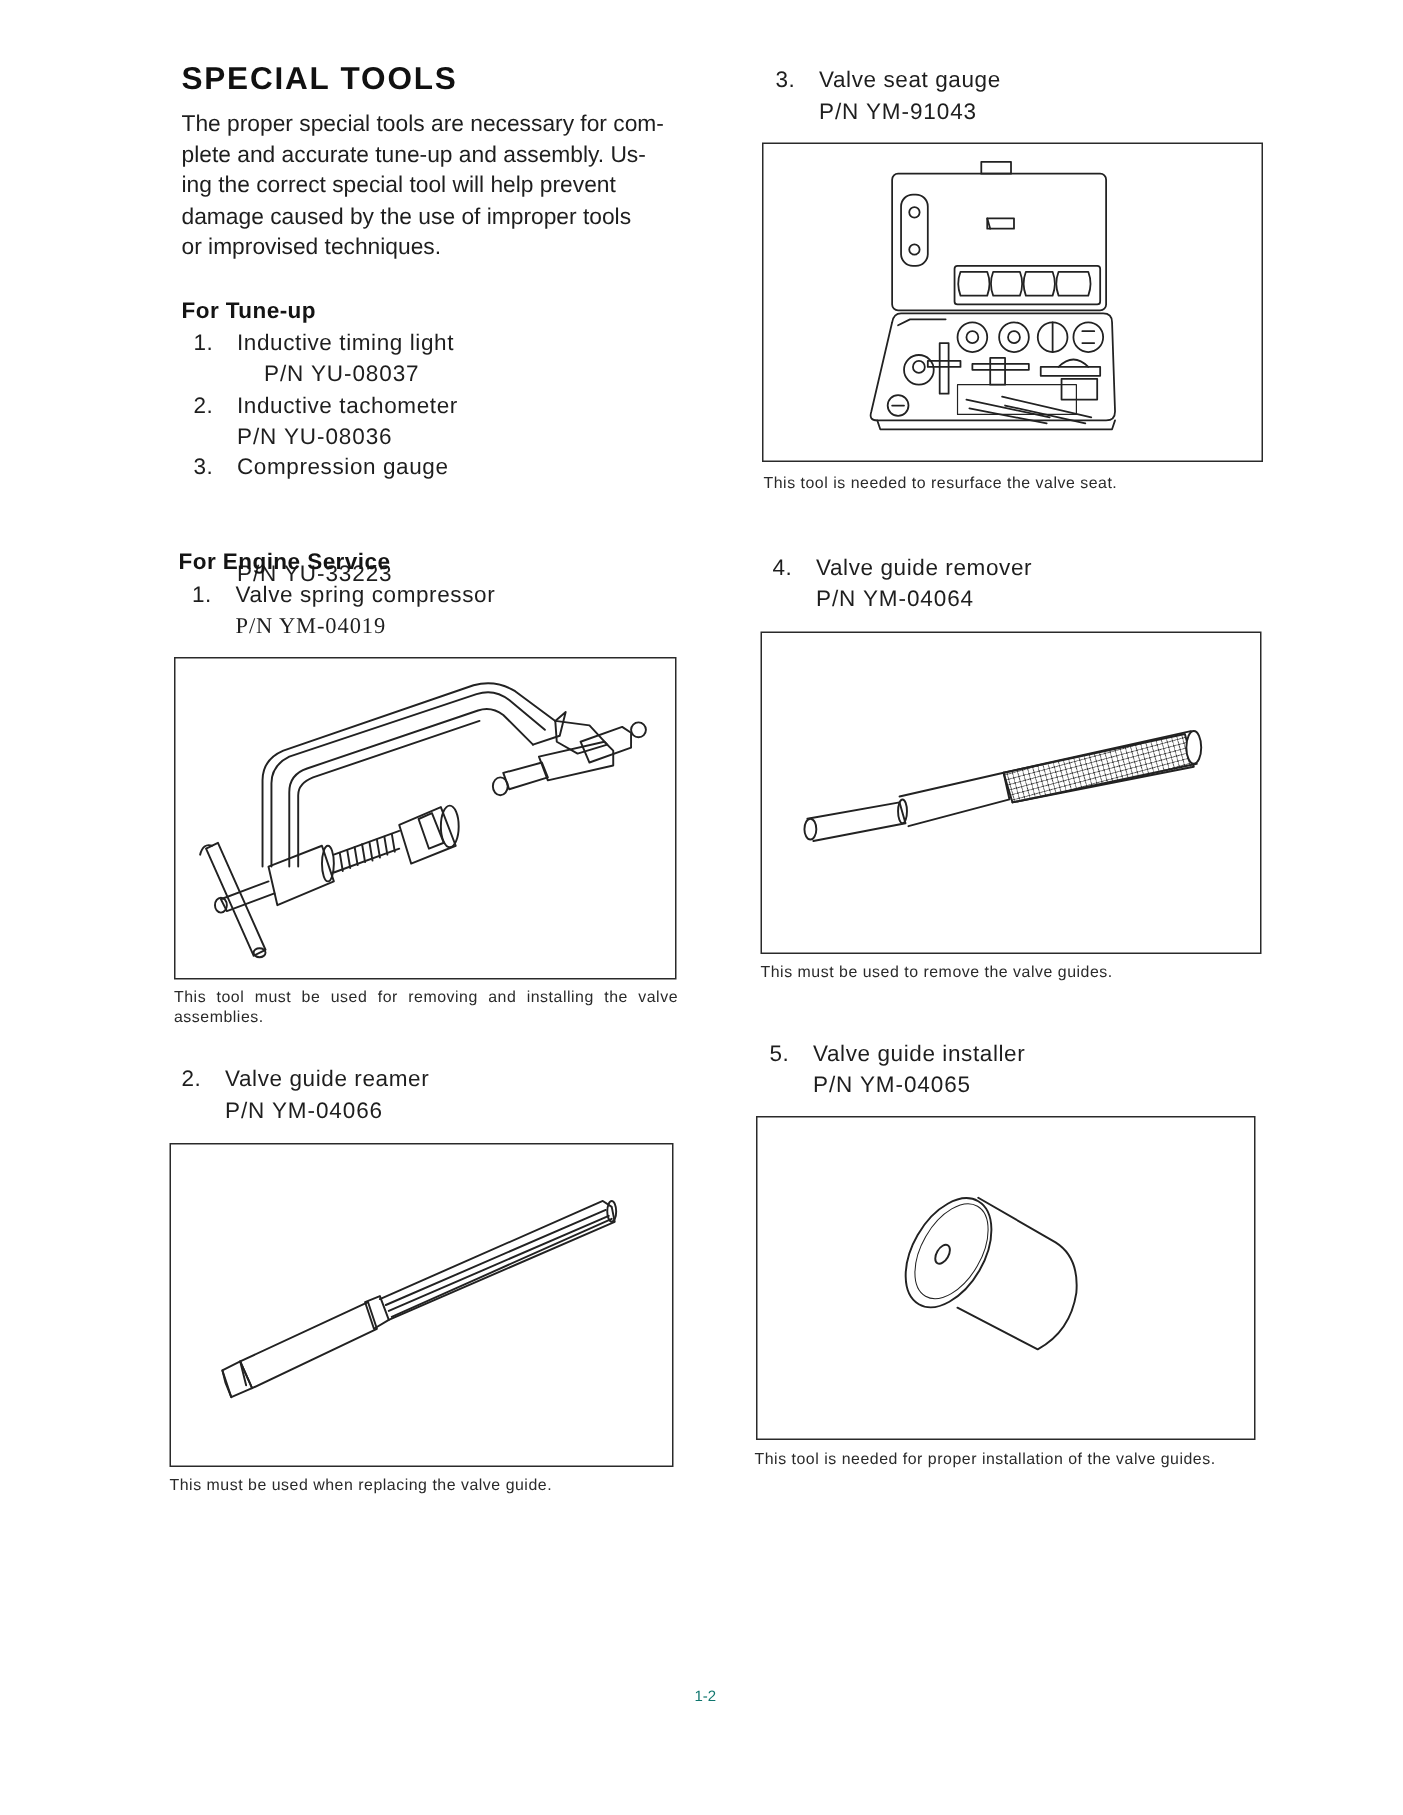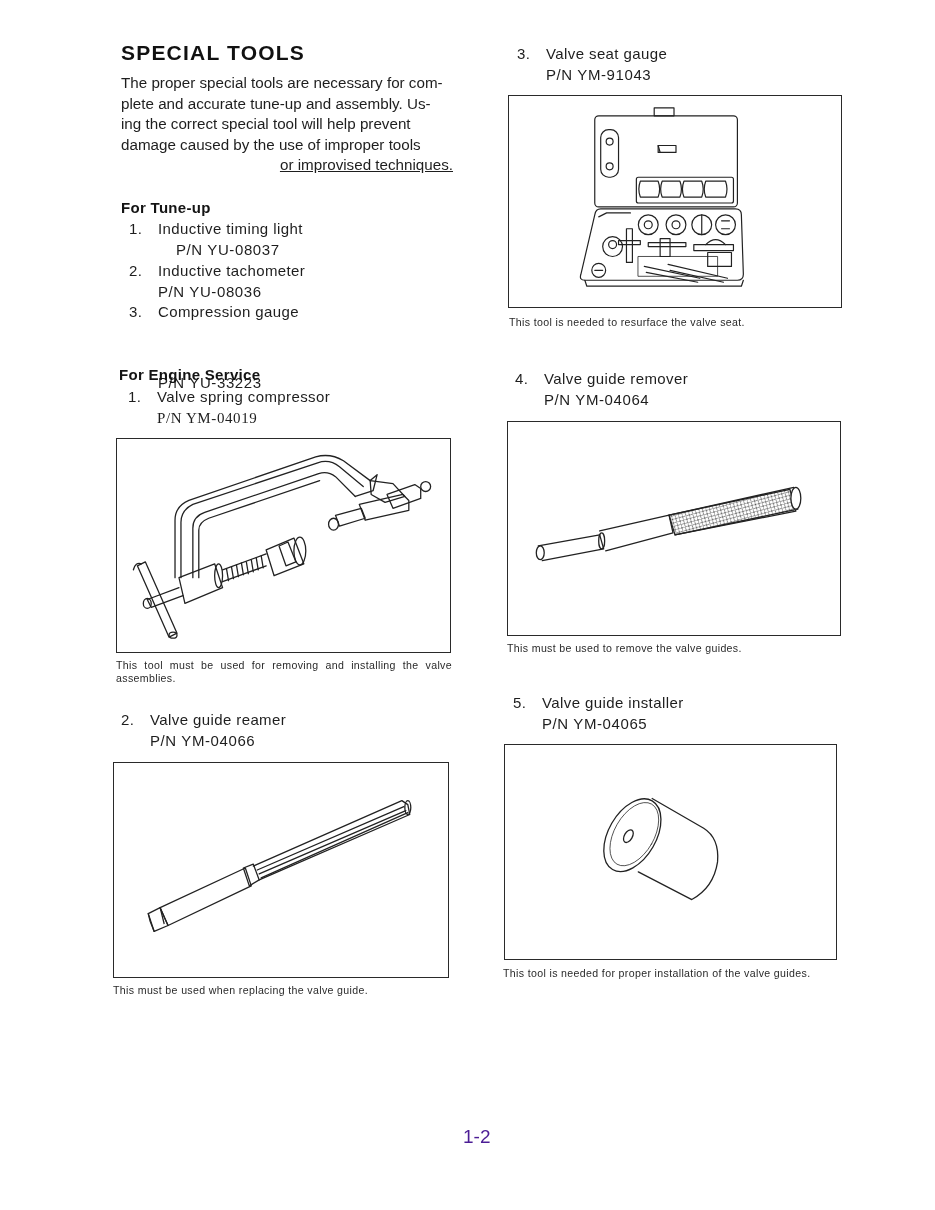--- a/index.html
+++ b/index.html
@@ -1,30 +1,30 @@
 <!DOCTYPE html>
 <html><head>
   <meta charset="utf-8">
   <style>
     html, body { margin: 0; padding: 0; background: #ffffff; }
     body { width: 935px; height: 1210px; position: relative; overflow: hidden; color: #1a1a1a; font-family: "Liberation Sans", "DejaVu Sans", sans-serif; }
     .abs { position: absolute; }
     .title { left: 121px; top: 41px; font-size: 21px; font-weight: bold; letter-spacing: 1.2px; color: #111; }
     .intro { left: 121px; top: 73px; width: 332px; font-size: 15.2px; line-height: 20.6px; color: #1e1e1e; text-align: justify; }
     .intro span { display: block; }
-    .intro span.last { text-align: right; text-decoration: underline; }
+    .intro span.last { text-align: left; }
     .subhead { font-size: 15px; font-weight: bold; color: #141414; letter-spacing: 0.3px; }
     .item { font-size: 15px; line-height: 20.8px; color: #1e1e1e; letter-spacing: 0.4px; }
     .item .num { position: absolute; left: 0; }
     .item .txt { position: absolute; left: 29px; white-space: nowrap; }
     .pn { letter-spacing: 0.6px; }
     .figbox { border: 1.6px solid #2a2a2a; background: #fff; box-sizing: border-box; }
     .figbox svg { width: 100%; height: 100%; display: block; }
     .caption { font-size: 10.6px; color: #2a2a2a; letter-spacing: 0.35px; line-height: 13px; }
-    .pagenum { left: 463px; top: 1126px; font-size: 19px; color: #4c1d95; }
+    .pagenum { left: 463px; top: 1126px; font-size: 10px; color: #0f766e; }
   </style>
 </head>
 <body>
 
 <div class="abs title">SPECIAL TOOLS</div>
 
 <div class="abs intro">
   <span>The proper special tools are necessary for com-</span>
   <span>plete and accurate tune-up and assembly. Us-</span>
   <span>ing the correct special tool will help prevent</span>

